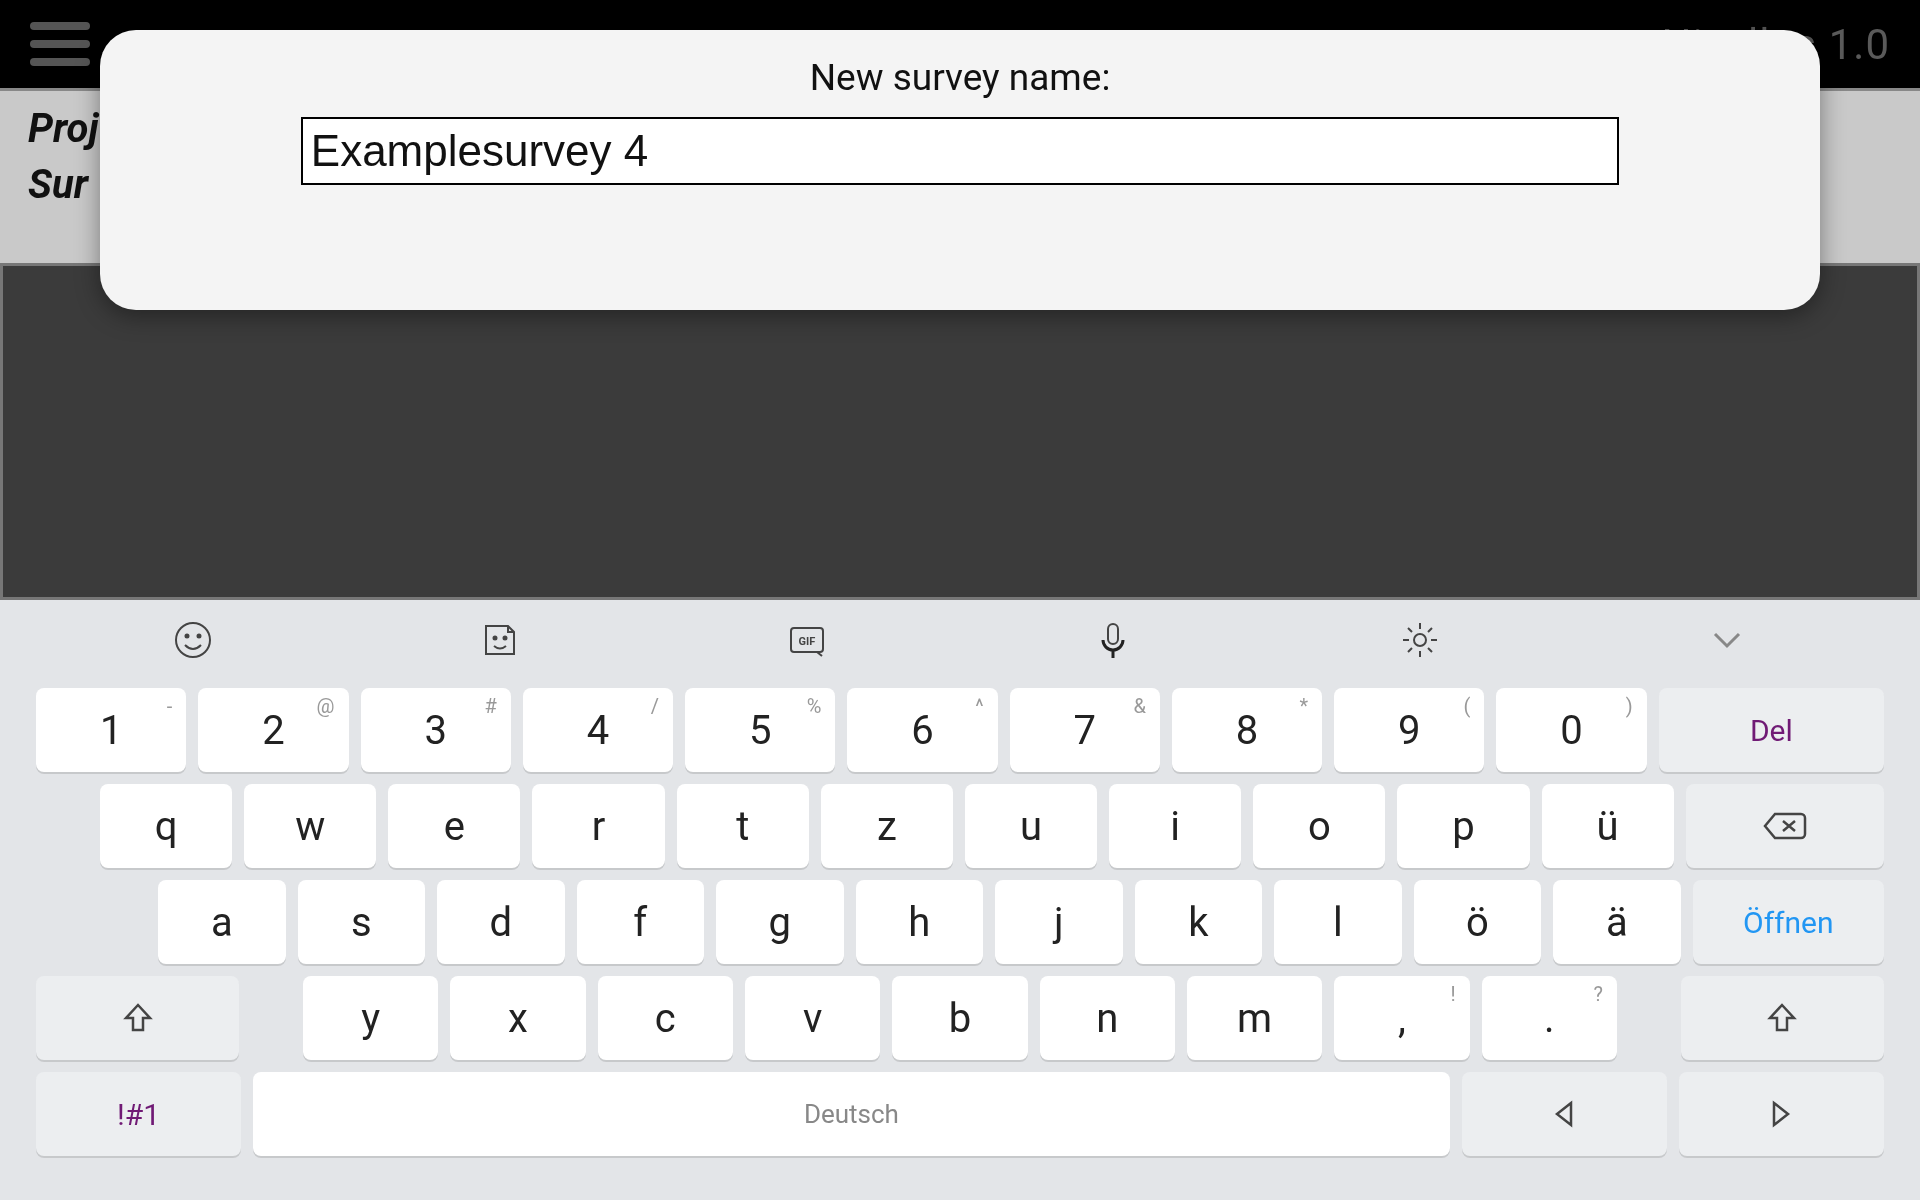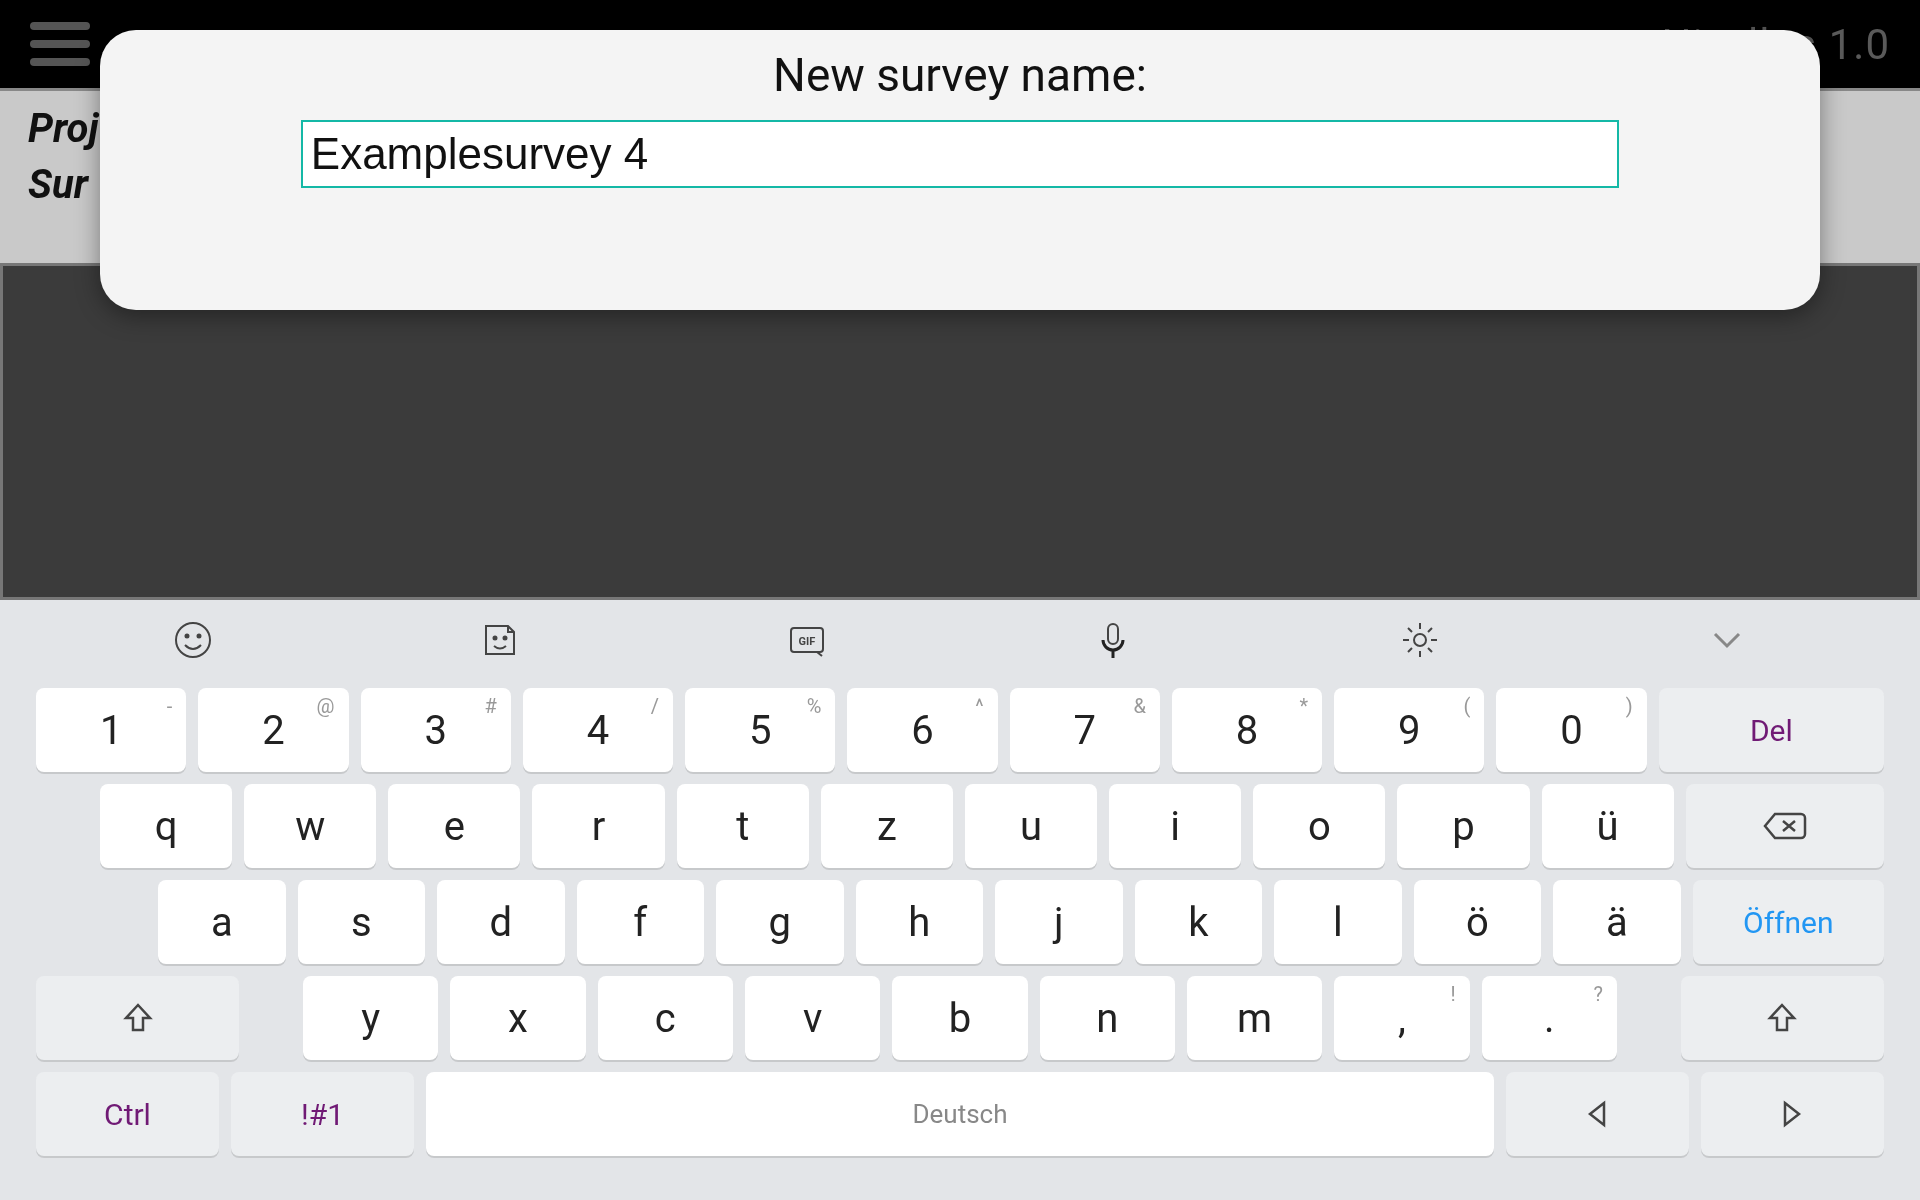--- a/index.html
+++ b/index.html
@@ -13,22 +13,22 @@
   .status-right { display:flex; align-items:center; gap:40px; }
   .status-dot { width:26px; height:26px; border-radius:50%; background:#6a6a6a; }
   .app-title { color:#5a5a5a; font-size:42px; letter-spacing:1px; }
 
   .bg-body { position:absolute; top:88px; left:0; right:0; height:175px; background:#c9c9c9; border-top:3px solid #888; z-index:1; padding:10px 28px; }
   .bg-body div { font-size:40px; font-style:italic; font-weight:bold; color:#111; line-height:1.4; }
   .bg-dark { position:absolute; top:263px; left:0; right:0; bottom:600px; background:#3b3b3b; border:3px solid #777; z-index:1; }
 
   
   .dialog { position:absolute; top:30px; left:100px; right:100px; height:280px; background:#f4f4f4; border-radius:36px; z-index:10; padding:18px 36px 24px; box-shadow:0 6px 24px rgba(0,0,0,0.4); }
-  .dialog-title { text-align:center; font-size:46px; color:#111; margin-bottom:18px; }
-  .dialog-input { display:block; margin:0 auto 22px; width:80%; height:68px; font-size:44px; padding:2px 8px; border:2px solid #14b8a6; background:#fff; color:#111; outline:none; }
+  .dialog-title { text-align:center; font-size:37px; color:#111; margin-bottom:18px;margin-top:8px; }
+  .dialog-input { display:block; margin:0 auto 22px; width:80%; height:68px; font-size:44px; padding:2px 8px; border:2px solid #000000; background:#fff; color:#111; outline:none; }
   .dialog-btns { display:flex; justify-content:center; gap:88px; }
   .btn { border:none; font-size:40px; padding:10px 22px; color:#fff; border-radius:4px; cursor:pointer; }
   .btn-ok { background:#38bb5b; }
   .btn-cancel { background:#e94b40; letter-spacing:1px; }
 
   
   .keyboard { position:absolute; left:0; right:0; bottom:0; height:600px; background:#e3e5e8; z-index:20; display:flex; flex-direction:column; }
   .kb-tools { height:80px; display:flex; align-items:center; justify-content:space-around; padding:0 40px; }
   .tool { width:44px; height:44px; display:flex; align-items:center; justify-content:center; }
   .tool svg { width:40px; height:40px; stroke:#444; fill:none; stroke-width:2; }
@@ -222,21 +222,20 @@
         </div>
       <div class="row3-pad" style="width:40px;"></div>
       <div class="key fn wide15">
         <svg width="34" height="34" viewBox="0 0 34 34">
             <path d="M17 4 l12 13 h-7 v12 h-10 v-12 h-7 z" fill="none" stroke="#444" stroke-width="2.5"></path>
           </svg>
       </div>
     </div>
 
     <div class="kb-row">
-      <div class="key fn" style="flex:1.2;font-size:30px;">Ctrl</div>
       <div class="key fn" style="flex:1.2;font-size:30px;">!#1</div>
       <div class="key space">Deutsch</div>
       <div class="key fn" style="flex:1.2;">
         <svg width="26" height="30" viewBox="0 0 26 30">
             <path d="M20 4 l-14 11 l14 11 z" fill="none" stroke="#444" stroke-width="2.5"></path>
           </svg>
       </div>
       <div class="key fn" style="flex:1.2;">
         <svg width="26" height="30" viewBox="0 0 26 30">
             <path d="M6 4 l14 11 l-14 11 z" fill="none" stroke="#444" stroke-width="2.5"></path>

